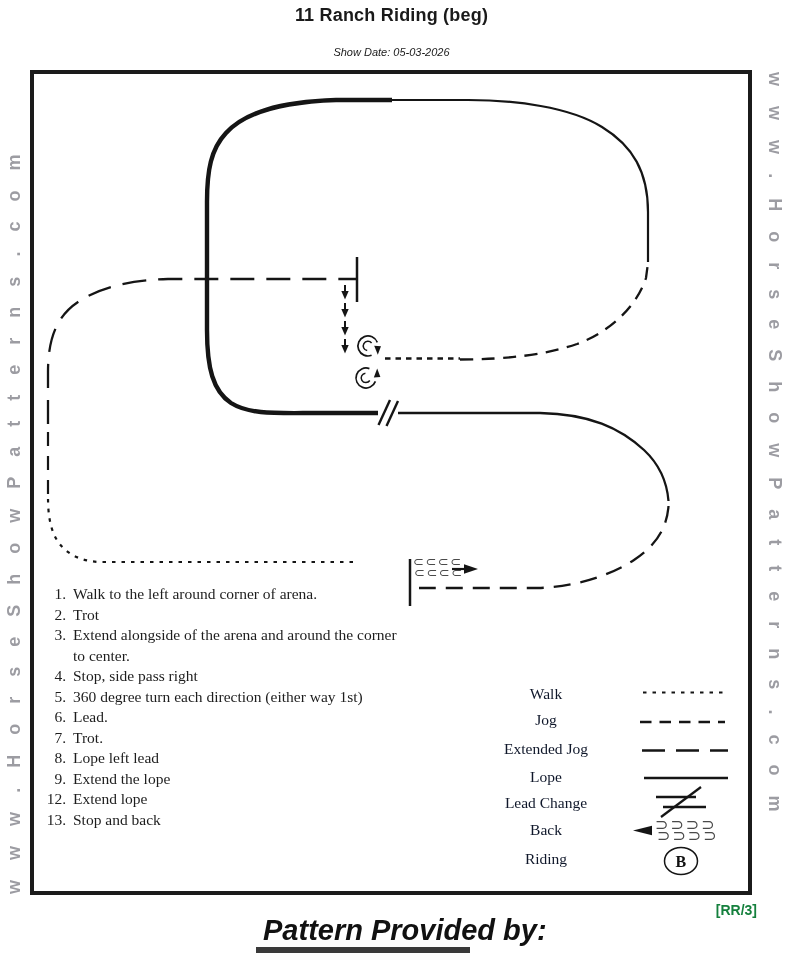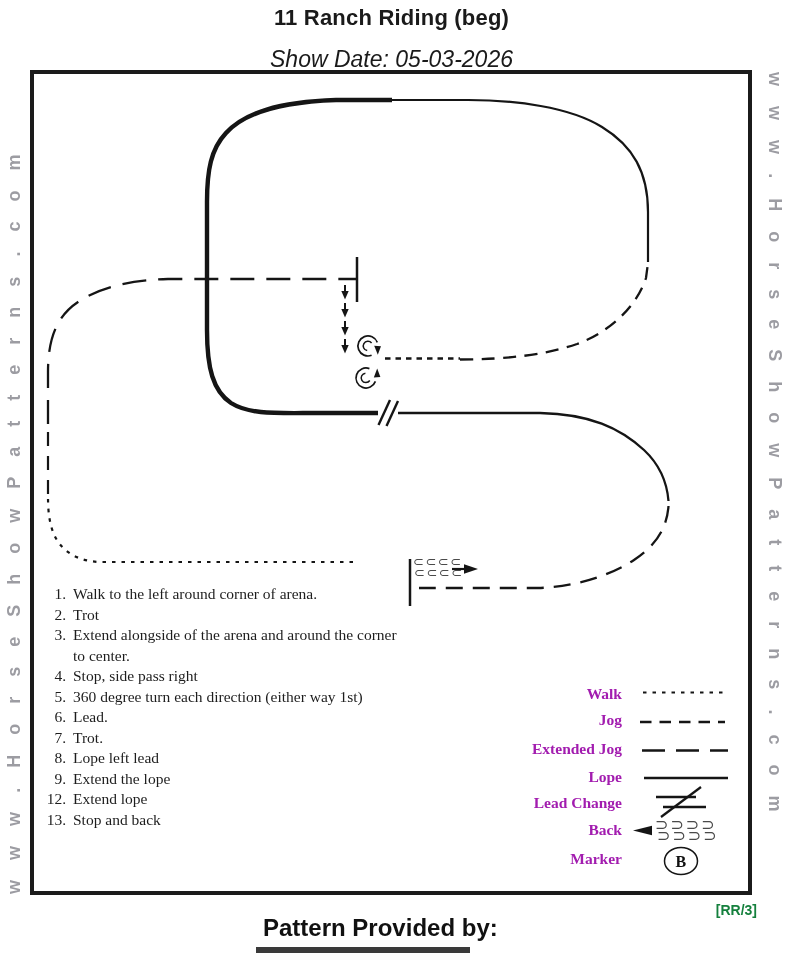--- a/index.html
+++ b/index.html
@@ -1,40 +1,40 @@
 <!DOCTYPE html>
 <html><head>
 <meta charset="utf-8">
 <style>
   html,body{margin:0;padding:0;background:#fff;}
   .page{position:relative;width:800px;height:953px;background:#fff;overflow:hidden;
         font-family:"Liberation Sans",sans-serif;color:#1a1a1a;}
   .title{position:absolute;left:30px;top:5px;width:723px;text-align:center;
-         font-size:22px;font-weight:bold;letter-spacing:.2px;}
+         font-size:18px;font-weight:bold;letter-spacing:.2px;}
   .show-date{position:absolute;left:30px;top:46px;width:723px;text-align:center;
-         font-size:23px;font-style:italic;}
+         font-size:11px;font-style:italic;}
   .arena-border{position:absolute;left:30px;top:70px;width:714px;height:817px;
          border:4.5px solid #1b1b1b;}
   .watermark{position:absolute;top:72px;height:822px;width:26px;
          font-weight:bold;font-size:18px;letter-spacing:20px;color:#9c9ca2;
          font-family:"Liberation Sans",sans-serif;white-space:nowrap;}
   .watermark.left{left:4px;writing-mode:vertical-rl;transform:rotate(180deg);}
   .watermark.right{left:759px;writing-mode:vertical-rl;}
   .diagram{position:absolute;left:0;top:0;width:800px;height:953px;}
   .instructions{position:absolute;left:40px;top:584px;width:424px;
          font-family:"Liberation Serif","DejaVu Serif",serif;font-size:15.5px;
          line-height:20.5px;color:#1d1d1d;}
   .instr-row{display:flex;}
   .instr-num{flex:0 0 26px;text-align:right;margin-right:7px;}
   .instr-text{flex:1;white-space:pre-line;}
-  .legend-label{position:absolute;left:470px;width:152px;text-align:right;
-         font-family:"Liberation Serif","DejaVu Serif",serif;font-weight:bold;
-         font-size:15.5px;color:#a21caf;}
-  .footer-provided{position:absolute;left:263px;top:914px;font-size:24px;
-         font-weight:bold;color:#111;}
+  .legend-label{position:absolute;left:470px;width:152px;text-align:center;
+         font-family:"Liberation Serif","DejaVu Serif",serif;font-weight:normal;
+         font-size:15.5px;color:#0f172a;}
+  .footer-provided{position:absolute;left:263px;top:914px;font-size:29px;
+         font-weight:bold;color:#111;font-style:italic;}
   .footer-code{position:absolute;right:43px;top:902px;font-size:14px;
          font-weight:bold;color:#15803d;}
   .logo-strip{position:absolute;left:256px;top:947px;width:214px;height:6px;
          background:#3a3a3a;}
 </style>
 </head>
 <body>
 
 <div class="page">
 
@@ -172,19 +172,19 @@
         <span class="instr-text">Stop and back</span>
       </div>
   </div>
 
   <div class="legend-label" style="top:685px">Walk</div>
   <div class="legend-label" style="top:711px">Jog</div>
   <div class="legend-label" style="top:740px">Extended Jog</div>
   <div class="legend-label" style="top:768px">Lope</div>
   <div class="legend-label" style="top:794px">Lead Change</div>
   <div class="legend-label" style="top:821px">Back</div>
-  <div class="legend-label" style="top:850px">Marker</div>
+  <div class="legend-label" style="top:850px">Riding</div>
 
   <div class="footer-provided">Pattern Provided by:</div>
   <div class="footer-code">[RR/3]</div>
   <div class="logo-strip"></div>
 
 </div>
 
 </body></html>

